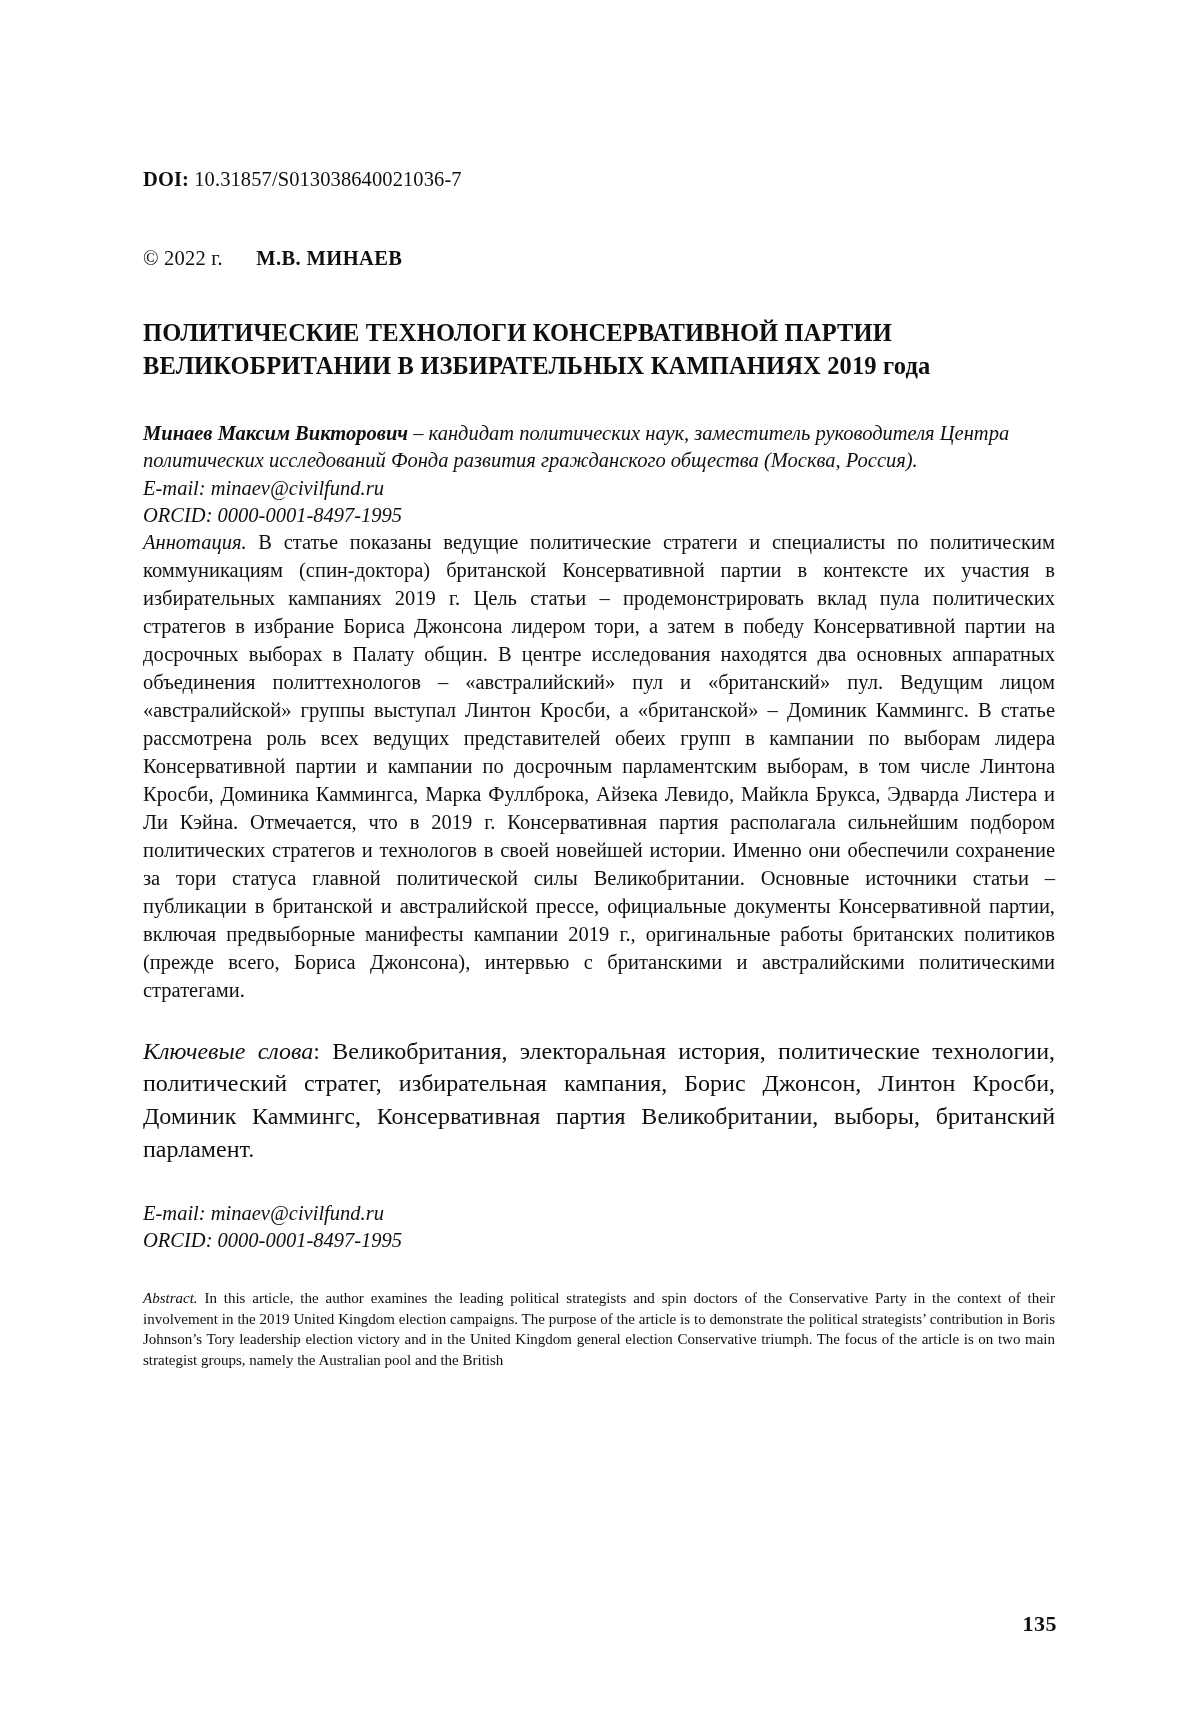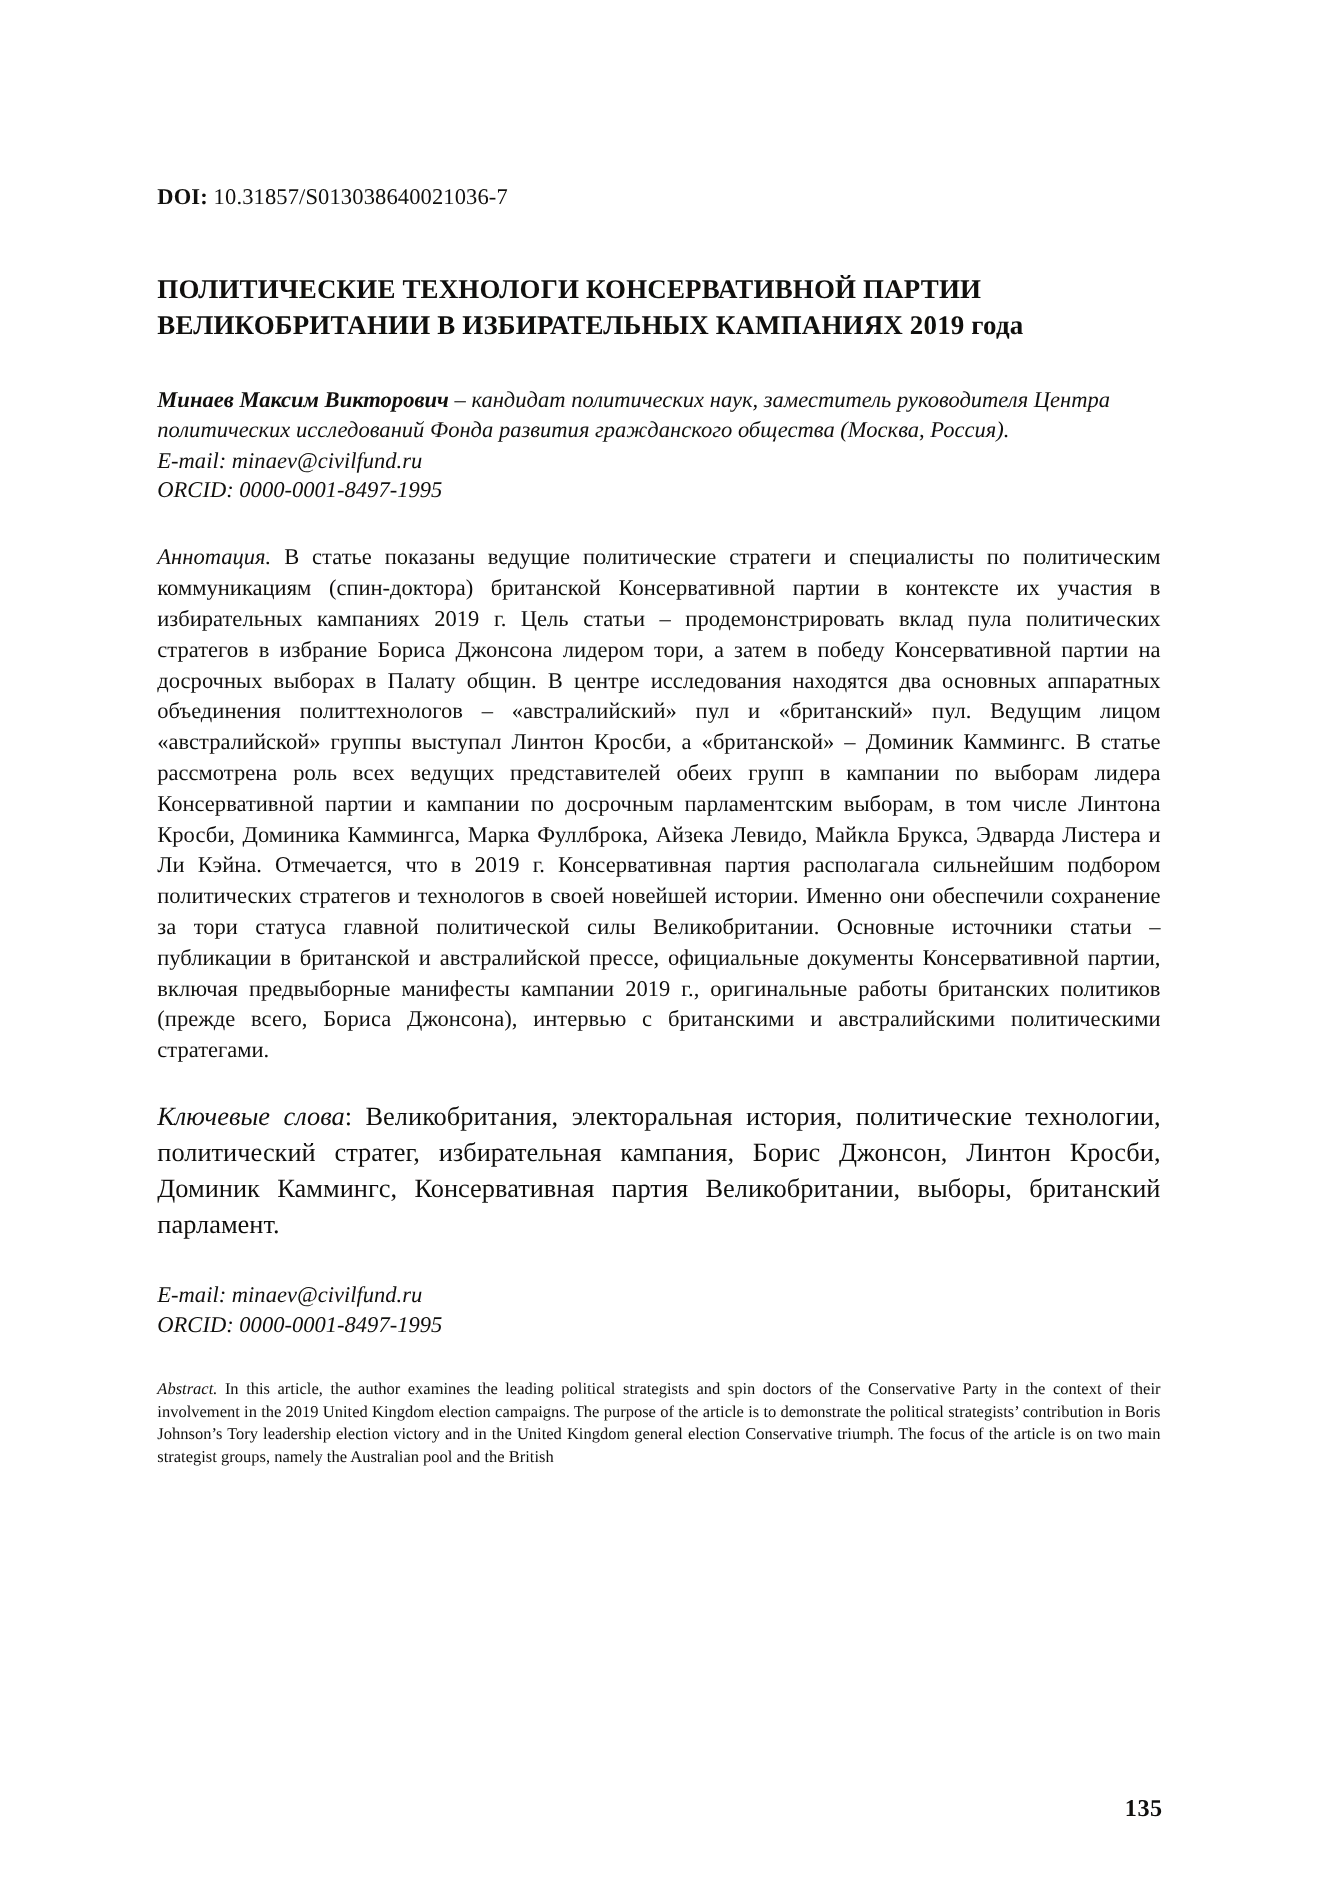--- a/index.html
+++ b/index.html
@@ -50,21 +50,20 @@
     font-size: 24.5px;
     font-weight: bold;
     line-height: 1.35;
     letter-spacing: 0.15px;
     margin-bottom: 38px;
   }
   .author-block {
     font-size: 20.5px;
     font-style: italic;
     line-height: 1.33;
-    margin-bottom: 34px;
   }
   .author-block .author-name {
     font-weight: bold;
   }
   .author-contact {
     display: block;
   }
   .abstract {
     font-size: 20.5px;
     line-height: 1.365;
@@ -106,37 +105,41 @@
     font-size: 15px;
     line-height: 1.38;
     text-align: justify;
   }
   .en-abstract .lead {
     font-style: italic;
   }
   .page-number {
     position: absolute;
     right: 143px;
-    bottom: 62px;
+    bottom: 82px;
     font-size: 22px;
     font-weight: bold;
     letter-spacing: 0.5px;
   }
 </style>
 </head>
 <body>
 
 <div class="page">
   <div class="content">
 
     <div class="doi-line">
       <span class="doi-label">DOI:</span>
       <span>10.31857/S013038640021036-7</span>
     </div>
 
+    <div class="copyright-line">
+      <span>© 2022 г.</span>
+      <span class="copyright-author">М.В. МИНАЕВ</span>
+    </div>
 
     <h1 class="article-title">ПОЛИТИЧЕСКИЕ ТЕХНОЛОГИ КОНСЕРВАТИВНОЙ ПАРТИИ ВЕЛИКОБРИТАНИИ В ИЗБИРАТЕЛЬНЫХ КАМПАНИЯХ 2019 года</h1>
 
     <div class="author-block">
       <span class="author-name">Минаев Максим Викторович</span><span> – кандидат политических наук, заместитель руководителя Центра политических исследований Фонда развития гражданского общества (Москва, Россия).</span>
       <span class="author-contact">E-mail: minaev@civilfund.ru</span>
       <span class="author-contact">ORCID: 0000-0001-8497-1995</span>
     </div>
 
     <div class="abstract">

